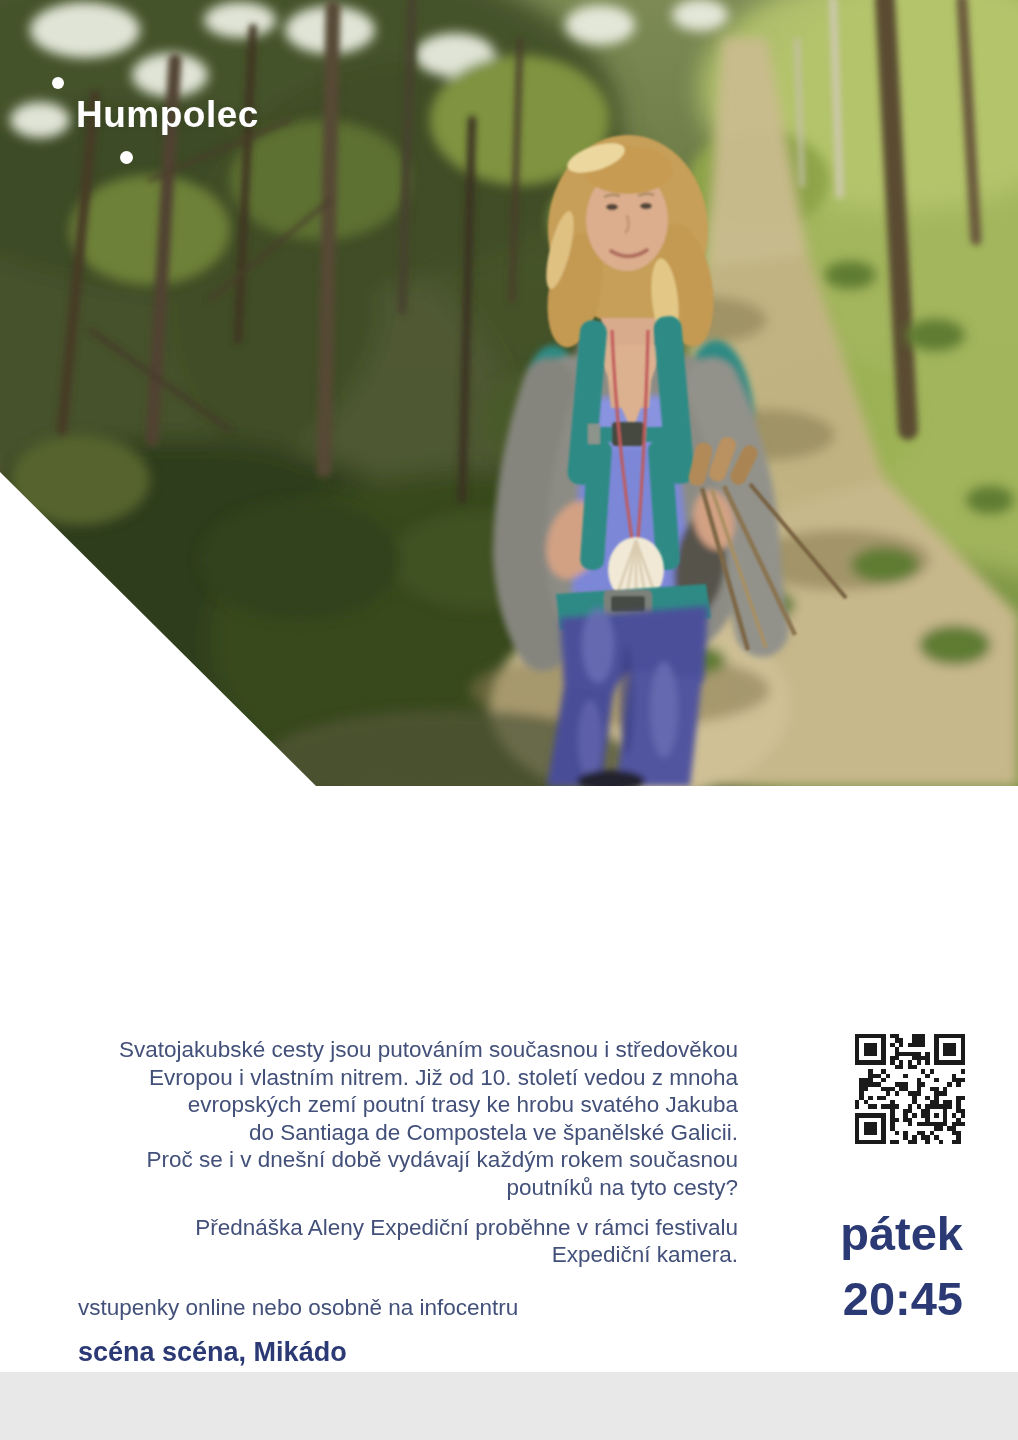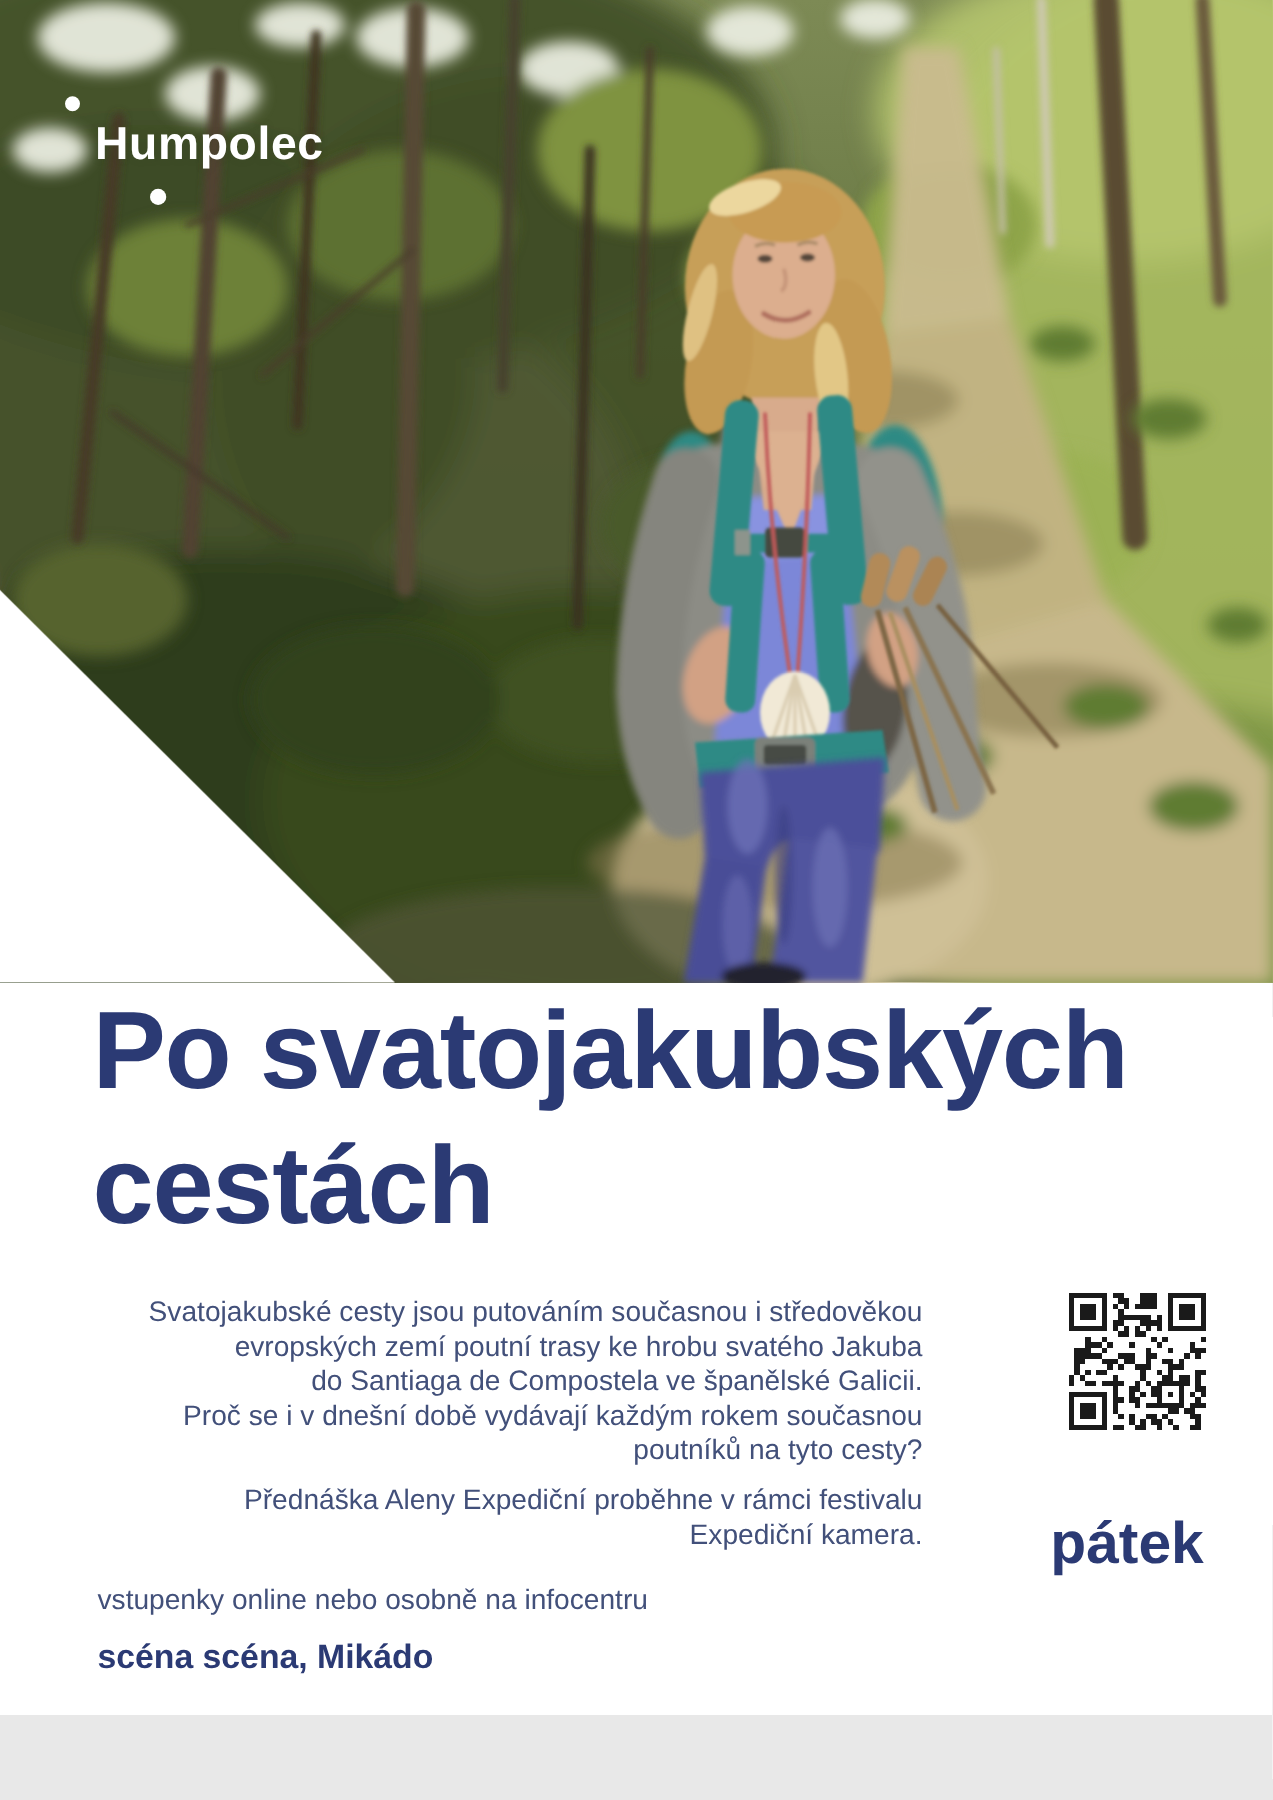--- a/index.html
+++ b/index.html
@@ -235,28 +235,25 @@
       </g>
 
       <polygon points="-2,470 318,788 -2,788" fill="#ffffff"></polygon>
     </svg>
   </div>
 
   <div class="logo-dot logo-dot-1"></div>
   <div class="logo-text">Humpolec</div>
   <div class="logo-dot logo-dot-2"></div>
 
-  <h1 class="title" style="margin:0;">
-    <span>Po svatojakubských</span>
-    <span>cestách</span>
-  </h1>
 
   <div class="copy">
     <p class="p-intro">
       <span class="line">Svatojakubské cesty jsou putováním současnou i středověkou</span>
+      <span class="line">Evropou i vlastním nitrem. Již od 10. století vedou z mnoha</span>
       <span class="line">evropských zemí poutní trasy ke hrobu svatého Jakuba</span>
       <span class="line">do Santiaga de Compostela ve španělské Galicii.</span>
       <span class="line">Proč se i v dnešní době vydávají každým rokem současnou</span>
       <span class="line">poutníků na tyto cesty?</span>
     </p>
     <p class="p-details">
       <span class="line">Přednáška Aleny Expediční proběhne v rámci festivalu</span>
       <span class="line">Expediční kamera.</span>
     </p>
     <p class="p-tickets">vstupenky online nebo osobně na infocentru</p>
@@ -548,15 +545,16 @@
         <rect x="52.80" y="105.60" width="4.45" height="4.45" fill="#1a1a1a"></rect>
         <rect x="57.20" y="105.60" width="4.45" height="4.45" fill="#1a1a1a"></rect>
         <rect x="70.40" y="105.60" width="4.45" height="4.45" fill="#1a1a1a"></rect>
         <rect x="83.60" y="105.60" width="4.45" height="4.45" fill="#1a1a1a"></rect>
         <rect x="96.80" y="105.60" width="4.45" height="4.45" fill="#1a1a1a"></rect>
         <rect x="101.20" y="105.60" width="4.45" height="4.45" fill="#1a1a1a"></rect>
       </svg></div>
 
   <div class="when">
     <div>pátek</div>
+    <div>20:45</div>
   </div>
 
 </div>
 
 </body></html>

